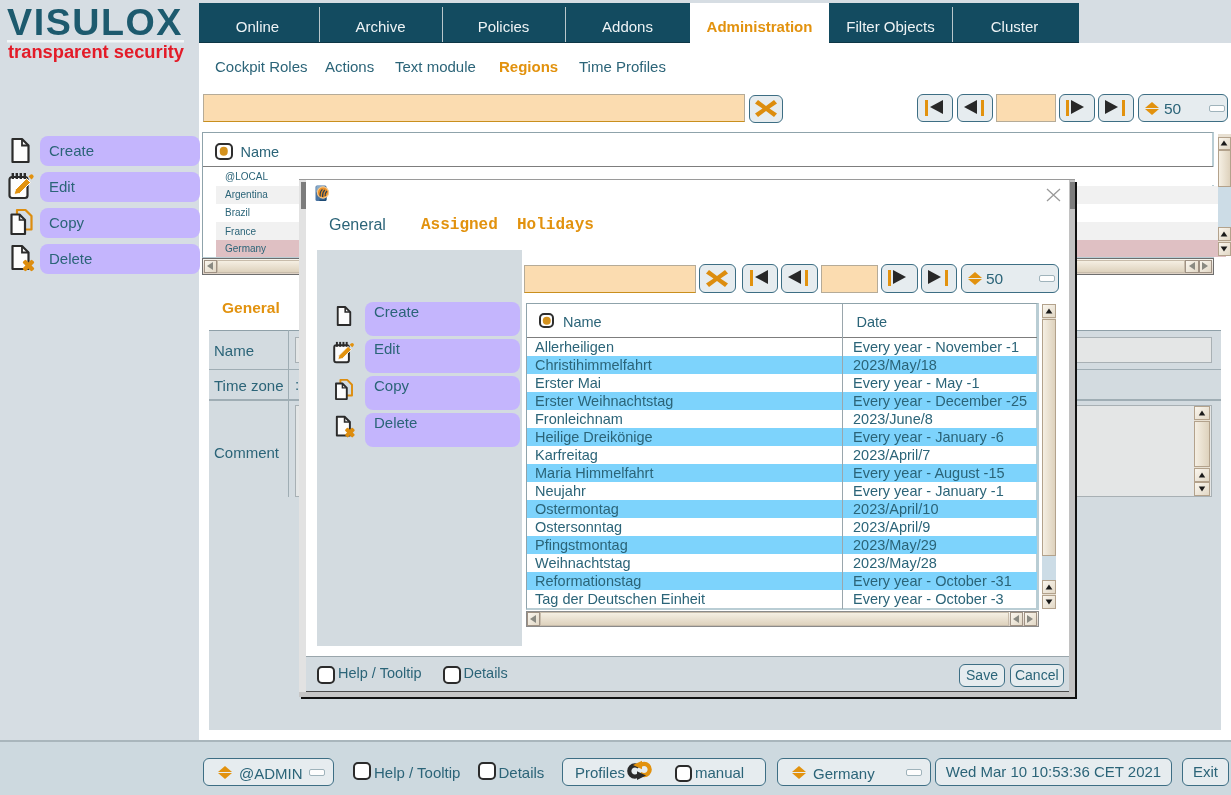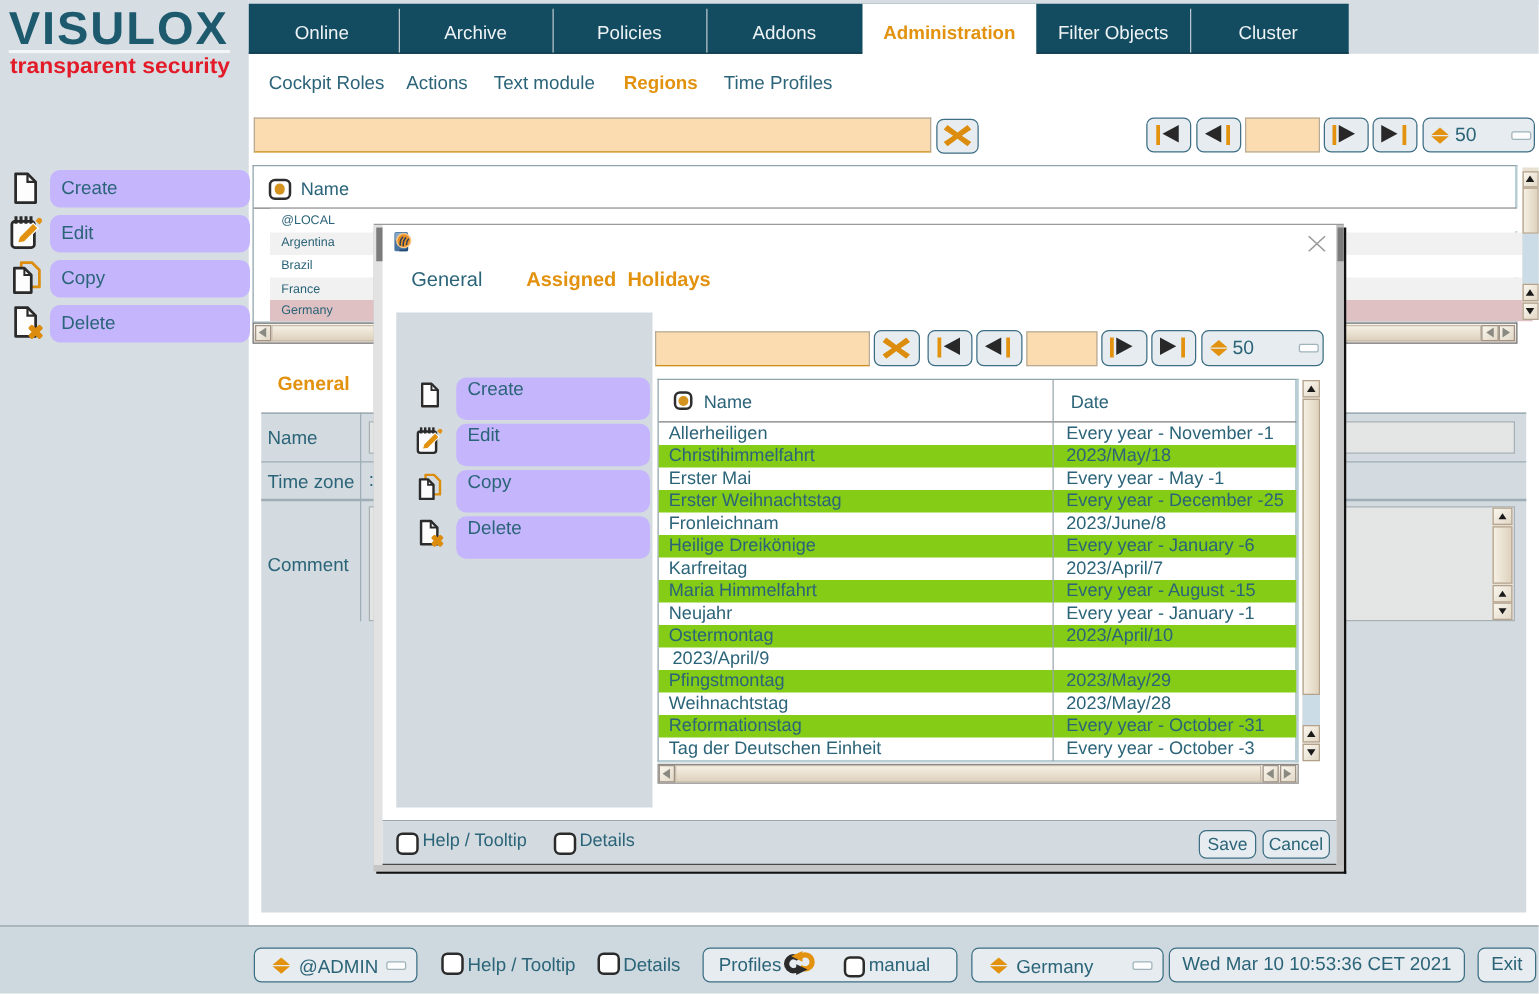--- a/index.html
+++ b/index.html
@@ -43,21 +43,21 @@
 .radio:after{content:"";position:absolute;left:50%;top:50%;transform:translate(-50%,-50%);width:8.5px;height:8.5px;border-radius:50%;background:#d4921e;}
 
 .sbitem{position:absolute;background:#c4b5fd;border-radius:8px;color:#2b6478;display:flex;align-items:center;}
 .nvtab{top:3px;height:47px;display:flex;align-items:center;justify-content:center;
   color:#eef3f5;font-size:15px;}
 .nvsep{top:7px;width:1px;height:35px;background:#b9c6cb;}
 .snav{top:58px;height:17px;color:#2b6478;font-size:15px;}
 .mrow{left:216px;width:1010px;height:18.3px;color:#2b6478;font-size:10px;
   padding-left:9px;display:flex;align-items:center;}
 .hrow{height:18.05px;display:flex;align-items:center;color:#2b6478;font-size:14.5px;}
-.hrow.g{background:#84cc16;}
+.hrow.g{background:#7dd3fc;}
 .hrow .n{width:315px;padding-left:8.5px;}
 .hrow span:last-child{padding-left:11.5px;}
 </style>
 </head>
 <body>
 <div id="app">
 
   <div class="abs" style="left:0;top:0;width:199px;height:741px;background:#d6dde3;"></div>
 
   <svg class="abs" style="left:0;top:0;" width="199" height="70" viewBox="0 0 199 70">
@@ -246,21 +246,21 @@
     <circle cx="8" cy="8.5" r="5.7" fill="#ea8f26"></circle>
     <circle cx="8" cy="8.5" r="5.6" fill="none" stroke="#f6c98e" stroke-width="1.1"></circle>
     <path d="M5.2 12.5 Q4.6 8 7.4 5.4 M7.6 13 Q7.2 8.5 9.8 5.9 M10.2 12 Q10 9 12 7" stroke="#274059" stroke-width="1.2" fill="none"></path>
   </svg>
 
   <svg class="abs" style="left:1046px;top:188px;" width="15" height="14" viewBox="0 0 15 14">
     <path d="M1 1 L14 13 M14 1 L1 13" stroke="#9a9a9a" stroke-width="1.3"></path>
   </svg>
 
   <div class="abs teal" style="left:329px;top:216px;font-size:16px;">General</div>
-  <div class="abs orange" style="left:421px;top:216px;font-size:16px;font-weight:bold;">Assigned&nbsp;&nbsp;Holidays</div>
+  <div class="abs orange" style="left:421px;top:216px;font-size:16px;font-weight:bold;font-family:Liberation Mono, monospace;">Assigned&nbsp;&nbsp;Holidays</div>
 
   <div class="abs" style="left:317px;top:250px;width:205px;height:396px;background:#d3dbe0;"></div>
   <div class="sbitem" style="left:365px;top:301.5px;width:155px;height:34.5px;padding-left:9px;padding-top:1.5px;font-size:15px;align-items:flex-start;">Create</div>
   <div class="sbitem" style="left:365px;top:338.5px;width:155px;height:34.5px;padding-left:9px;padding-top:1.5px;font-size:15px;align-items:flex-start;">Edit</div>
   <div class="sbitem" style="left:365px;top:375.5px;width:155px;height:34.5px;padding-left:9px;padding-top:1.5px;font-size:15px;align-items:flex-start;">Copy</div>
   <div class="sbitem" style="left:365px;top:412.5px;width:155px;height:34.5px;padding-left:9px;padding-top:1.5px;font-size:15px;align-items:flex-start;">Delete</div>
   <svg class="abs" style="left:335px;top:305px;" width="18" height="22" viewBox="0 0 23 27">
     <path d="M3.5 2 H13 L19.5 8.5 V25 H3.5 Z" fill="#fdfdfd" stroke="#2b2b2b" stroke-width="2.4" stroke-linejoin="round"></path>
     <path d="M13 2 V8.5 H19.5" fill="none" stroke="#2b2b2b" stroke-width="2"></path>
   </svg>
@@ -351,20 +351,21 @@
       </div>
     <div class="hrow">
         <span class="n">Neujahr</span>
         <span>Every year - January -1</span>
       </div>
     <div class="hrow g">
         <span class="n">Ostermontag</span>
         <span>2023/April/10</span>
       </div>
     <div class="hrow">
+        <span class="n">Ostersonntag</span>
         <span>2023/April/9</span>
       </div>
     <div class="hrow g">
         <span class="n">Pfingstmontag</span>
         <span>2023/May/29</span>
       </div>
     <div class="hrow">
         <span class="n">Weihnachtstag</span>
         <span>2023/May/28</span>
       </div>

